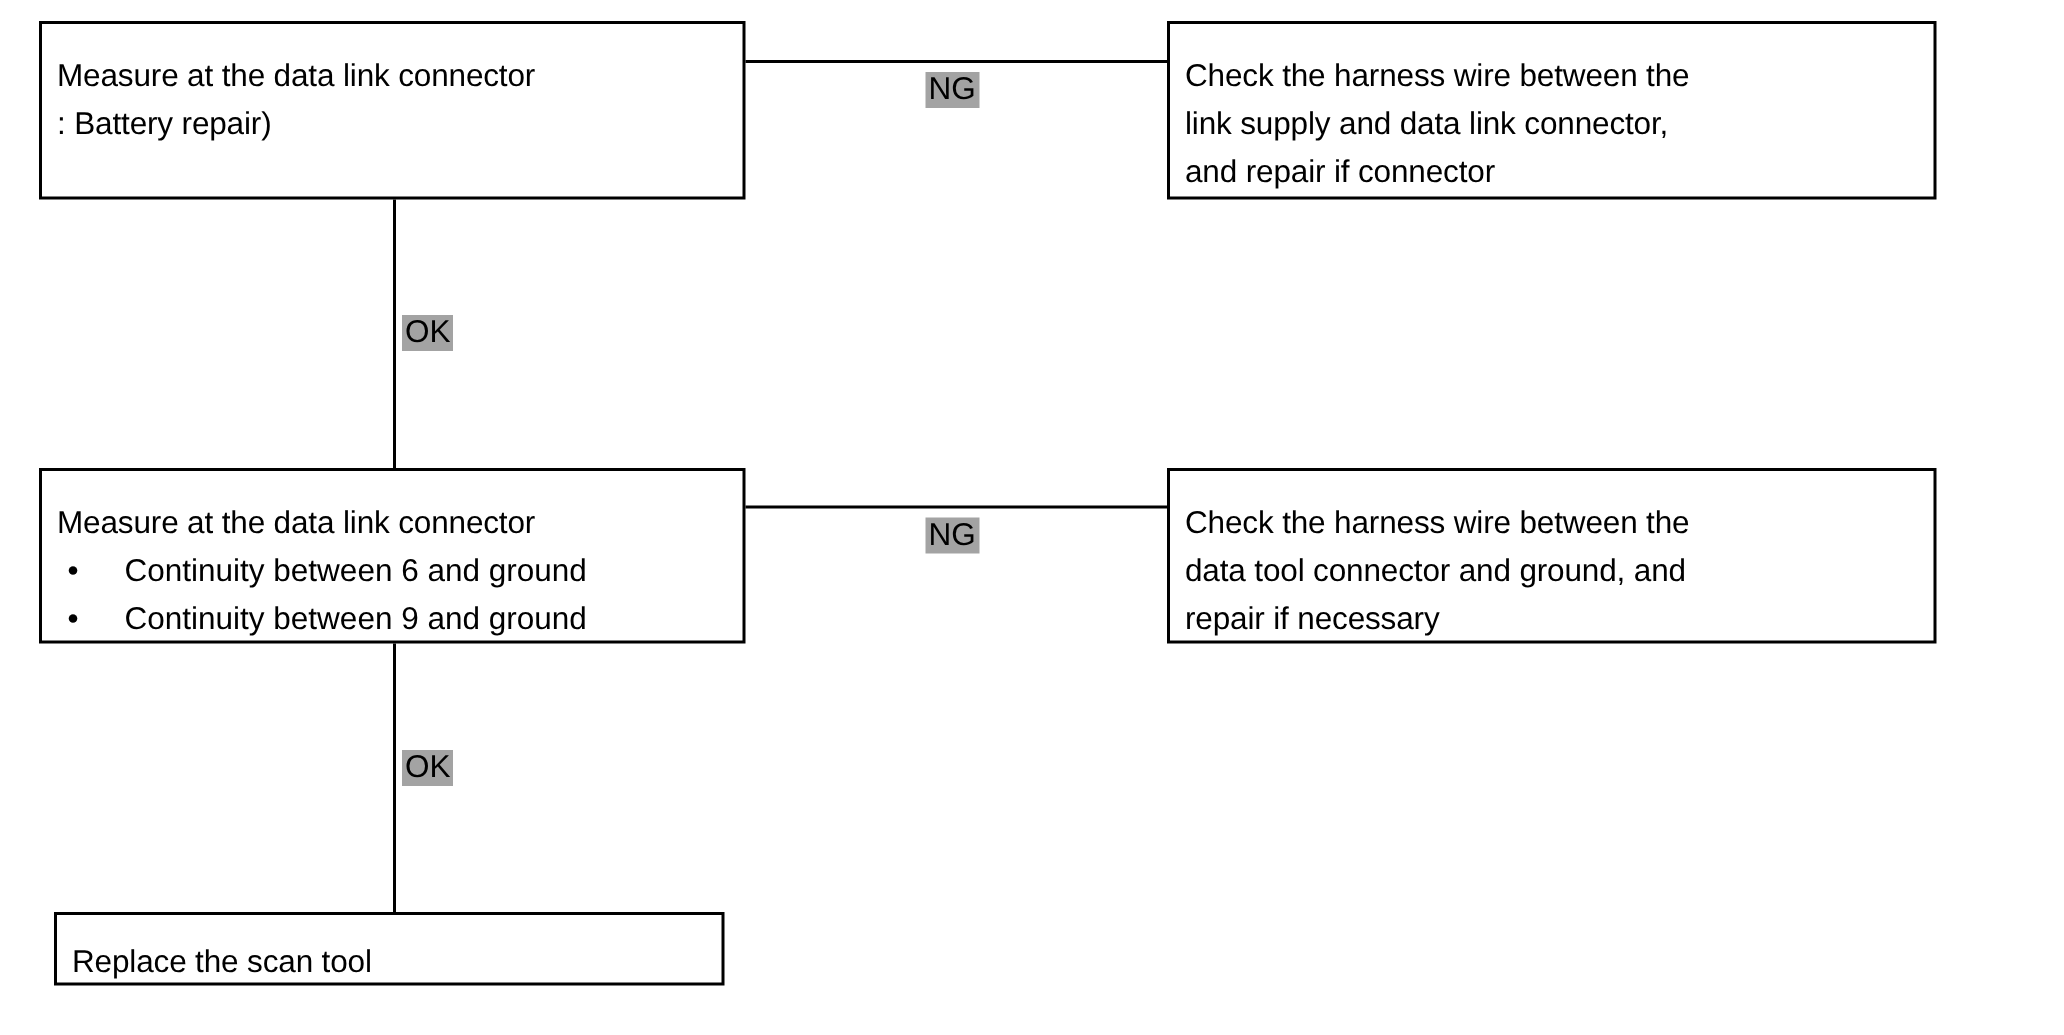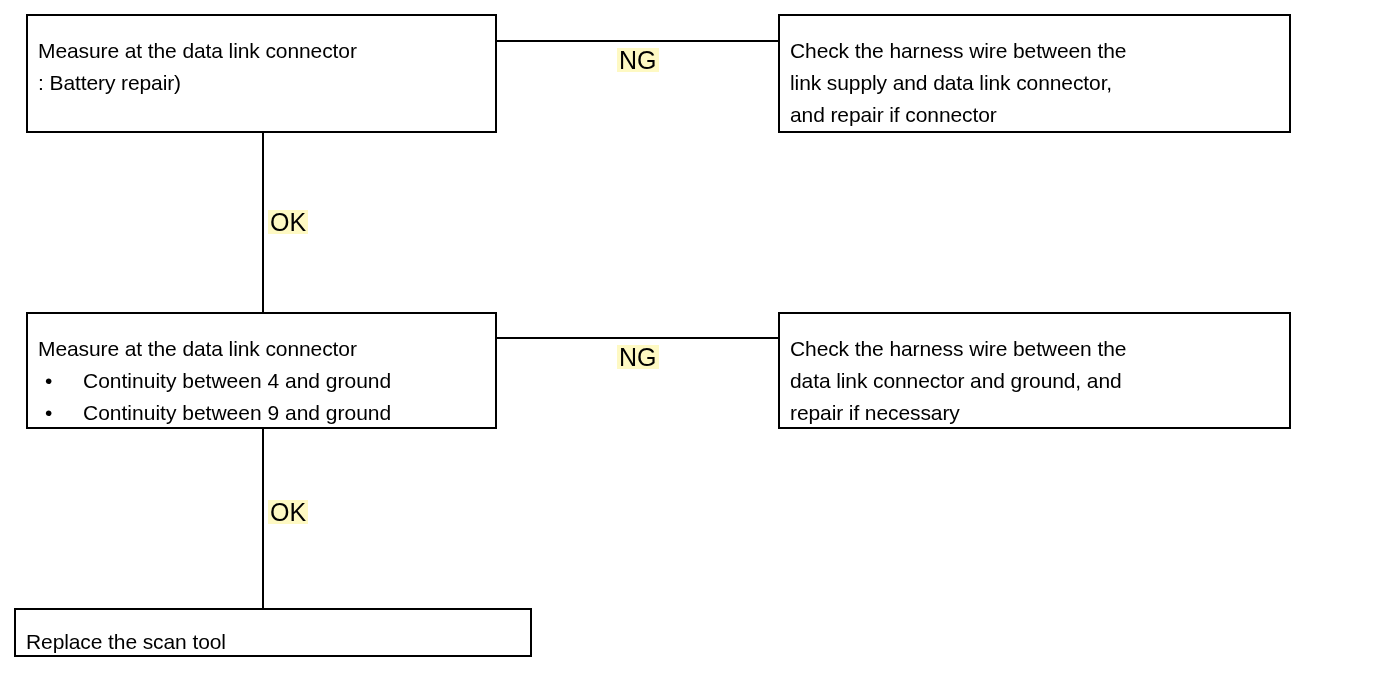--- a/index.html
+++ b/index.html
@@ -61,25 +61,25 @@
   }
   .edge {
     position: absolute;
     background: #000000;
     z-index: 1;
   }
   .edge-h { height: 2px; }
   .edge-v { width: 2px; }
   .edge-label {
     position: absolute;
-    font-size: 25px;
+    font-size: 21px;
     line-height: 24px;
     white-space: pre;
     z-index: 4;
-    background: #fef9c3;
+    background: #a3a3a3;
     padding: 0 2px;
   }
 </style>
 </head>
 <body>
 
 <div id="canvas">
 
   <div class="edge edge-h" style="left:495px; top:40px; width:285px;"></div>
 
@@ -110,36 +110,36 @@
       <div class="node-text">link supply and data link connector,</div>
       <div class="node-text">and repair if connector</div>
     </div>
   </div>
 
   <div class="node" style="left:26px; top:312px; width:471px; height:117px;">
     <div class="node-inner">
       <div class="node-text">Measure at the data link connector</div>
       <div class="bullet-row">
         <span class="bullet-dot">•</span>
-        <span class="bullet-label">Continuity between 4 and ground</span>
+        <span class="bullet-label">Continuity between 6 and ground</span>
       </div>
       <div class="bullet-row">
         <span class="bullet-dot">•</span>
         <span class="bullet-label">Continuity between 9 and ground</span>
       </div>
     </div>
   </div>
 
   <div class="node" style="left:778px; top:312px; width:513px; height:117px;">
     <div class="node-inner">
       <div class="node-text">Check the harness wire between the</div>
-      <div class="node-text">data link connector and ground, and</div>
+      <div class="node-text">data tool connector and ground, and</div>
       <div class="node-text">repair if necessary</div>
     </div>
   </div>
 
-  <div class="node" style="left:14px; top:608px; width:518px; height:49px;">
+  <div class="node" style="left:36px; top:608px; width:447px; height:49px;">
     <div class="node-inner" style="top:4px;">
       <div class="node-text">Replace the scan tool</div>
     </div>
   </div>
 
 </div>
 
 </body></html>

